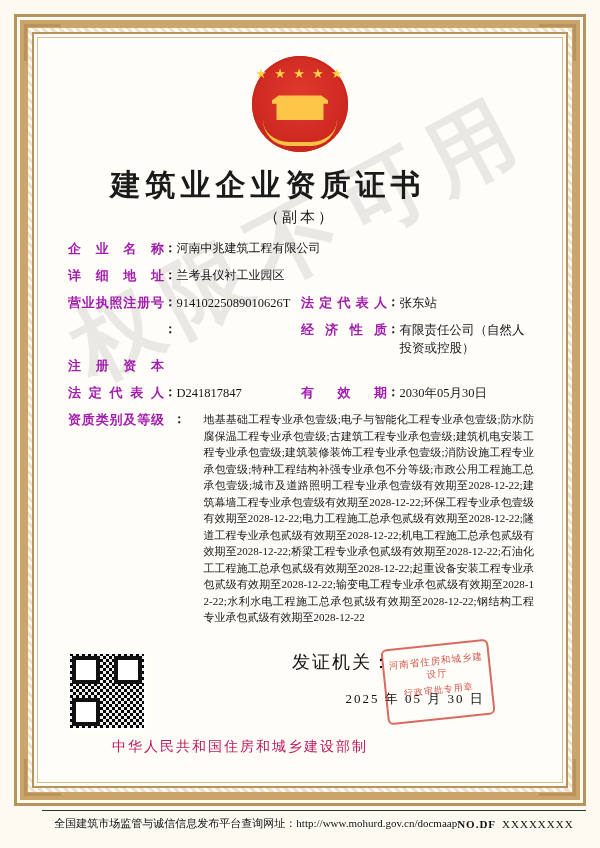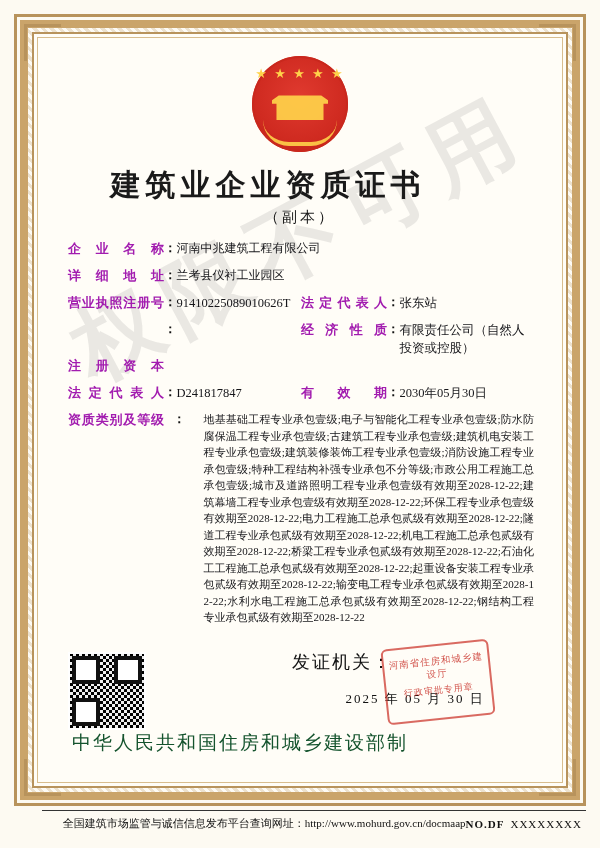--- a/index.html
+++ b/index.html
@@ -271,36 +271,36 @@
     opacity: .92;
   }
   .stamp .s2 { margin-top: 3px; font-size: 9px; }
 
   .issuer-org {
     position: absolute;
     left: 0;
     bottom: 92px;
     width: 480px;
     text-align: center;
-    font-size: 19px;
+    font-size: 14px;
     letter-spacing: 2px;
-    color: #14532d;
+    color: #be185d;
   }
 
   
   .footer {
     position: absolute;
     left: 14px;
     right: 14px;
     bottom: 12px;
     height: 26px;
     border-top: 1.5px solid #333;
     display: flex;
     align-items: center;
-    justify-content: flex-end;
+    justify-content: center;
     font-size: 11px;
     color: #111;
     padding: 0 4px;
     box-sizing: border-box;
     margin-left: 28px;
   }
   .footer .f-left { letter-spacing: 0px; }
   .footer .f-right { letter-spacing: 1px; }
   .footer .f-right .no { font-weight: bold; }
   .footer .f-right .code { margin-left: 6px; letter-spacing: 1px; }

